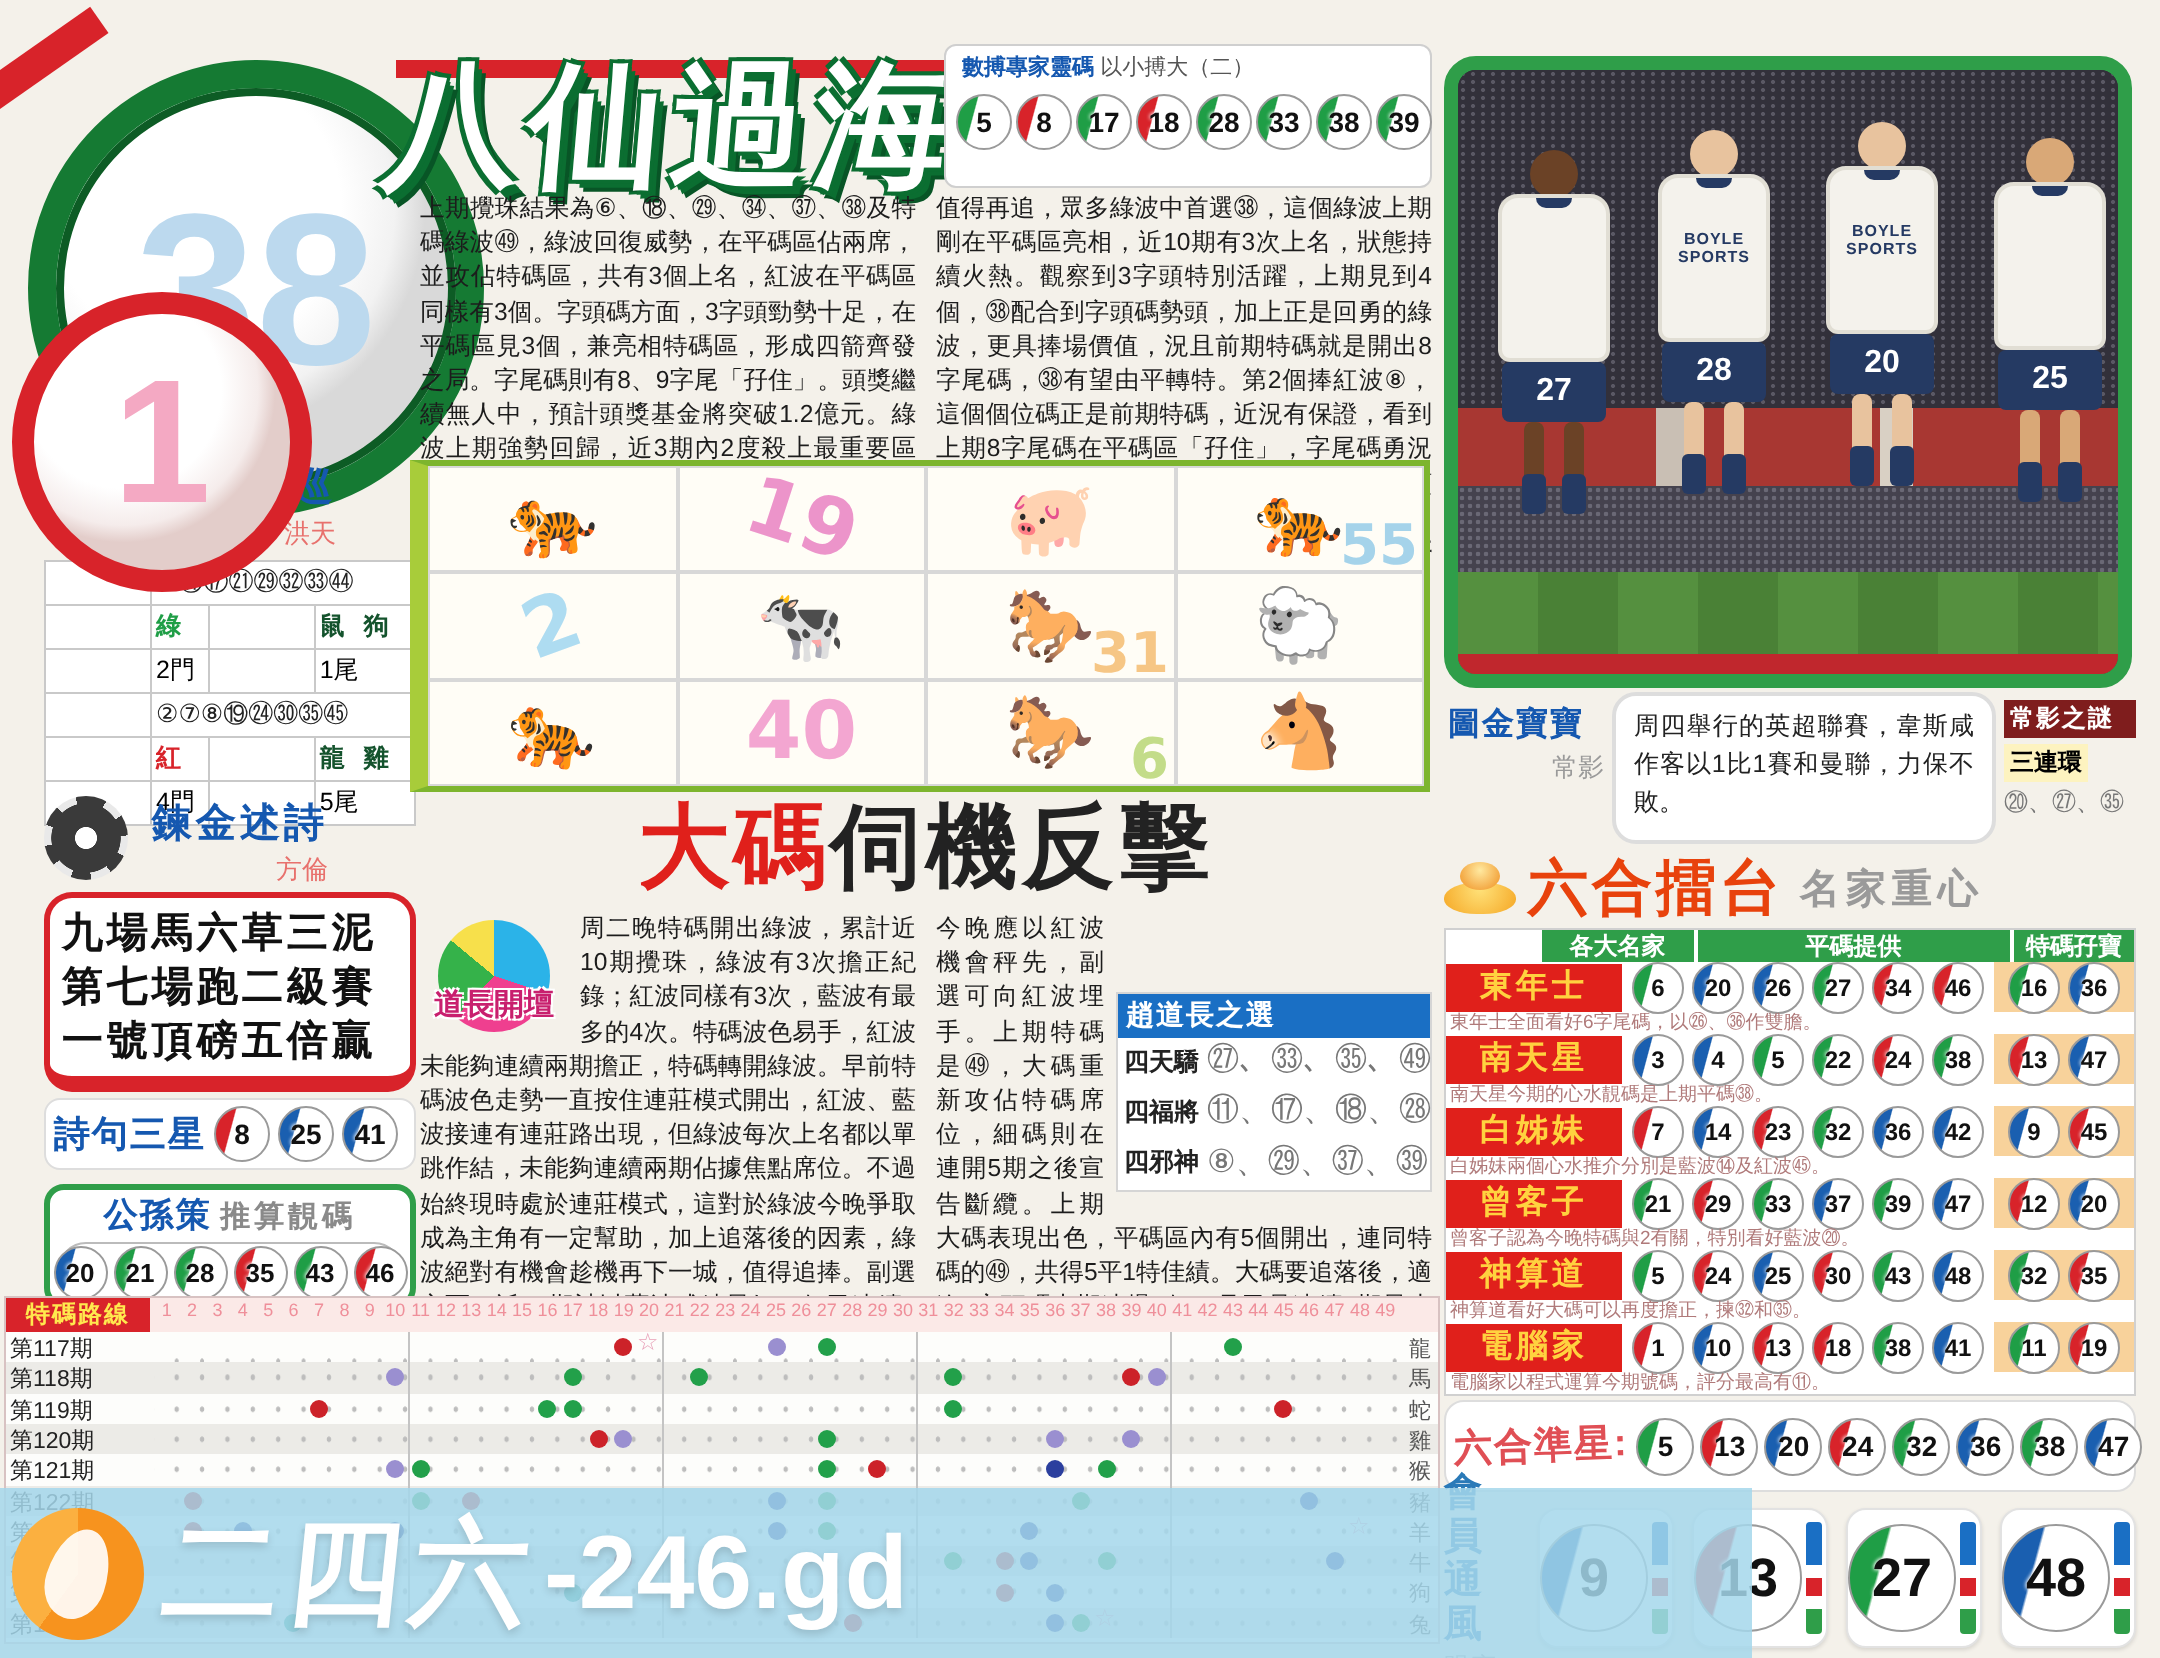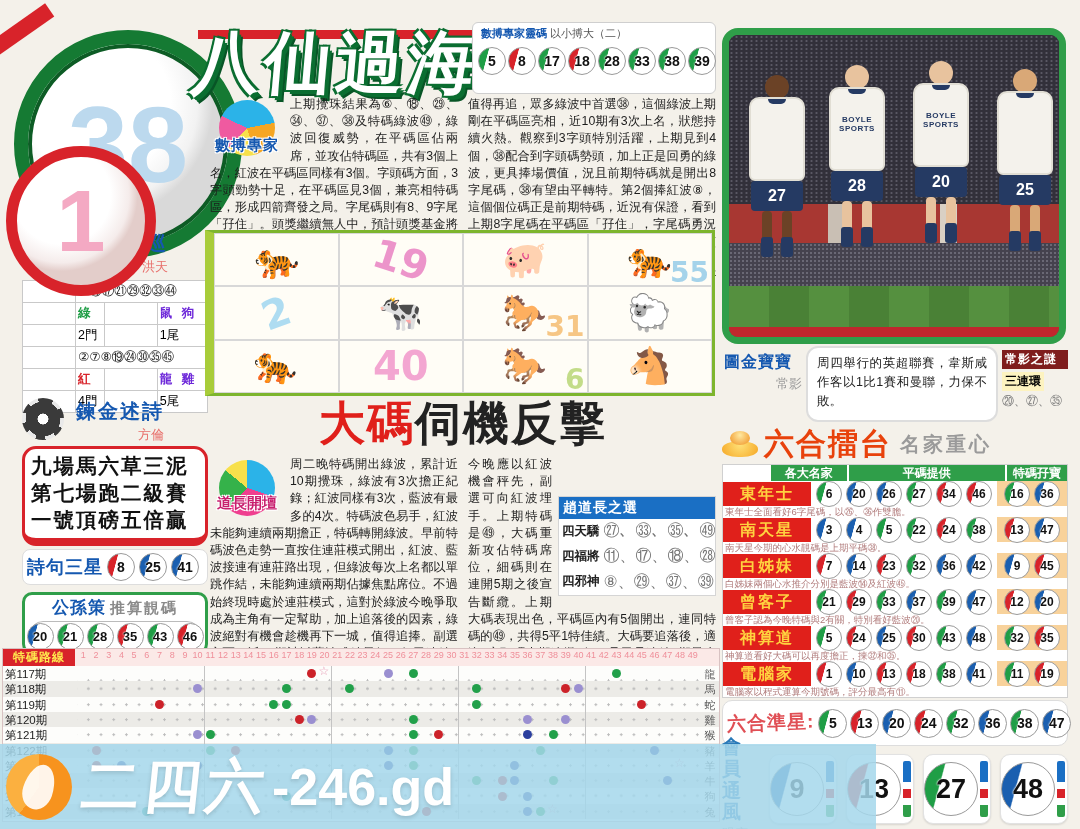--- a/index.html
+++ b/index.html
@@ -44,21 +44,21 @@
       background:radial-gradient(circle,#fff 0 26%,transparent 27%),conic-gradient(#2f9e46 0 14%,#fff 0 18%,#f5a623 0 32%,#fff 0 36%,#ef5aa0 0 52%,#fff 0 56%,#7b52ab 0 72%,#fff 0 76%,#2bb3e8 0 92%,#fff 0 100%);}
   .side-title{font-size:20px;font-weight:900;color:#1558b0;letter-spacing:2px;margin-left:12px;}
   .side-author{font-size:13px;color:#e8716d;text-align:right;display:block;margin-top:1px;}
   table.bg{border-collapse:collapse;width:186px;margin-top:4px;}
   table.bg td{border:1px solid #c9c9c9;font-size:12.5px;padding:1px 2px;height:19px;background:#fff;}
   td.lab-g{background:#2f9e49;color:#fff;font-weight:bold;width:48px;text-align:center;}
   td.lab-r{background:#d8232a;color:#fff;font-weight:bold;width:48px;text-align:center;}
   .circnums{font-size:13.5px;letter-spacing:0;color:#222;}
   .val-green{color:#1f9e46;font-weight:bold;}
   .val-red{color:#d8232a;font-weight:bold;}
-  .val-outline{color:#6d28d9;font-weight:bold;letter-spacing:3px;}
+  .val-outline{color:#14532d;font-weight:bold;letter-spacing:3px;}
   
   #lianjin{left:22px;top:398px;width:186px;height:148px;}
   .gear{width:42px;height:42px;border-radius:50%;flex:none;
      background:radial-gradient(circle,#fff 0 18%,#3a3a3a 19% 58%,transparent 59%),repeating-conic-gradient(#3a3a3a 0 8%,#e9e9e9 8% 16%);}
   #poem-box{margin-top:2px;border:3px solid #d8232a;border-bottom-width:8px;border-radius:14px;background:#fff;padding:4px 6px;}
   #poem-box div{font-family:"DejaVu Serif","Liberation Serif",serif;font-size:20.5px;font-weight:bold;color:#111;
       letter-spacing:2px;line-height:1.32;white-space:nowrap;}
   
   #shiju{left:22px;top:549px;width:186px;height:36px;background:#fff;border:1px solid #ddd;border-radius:8px;
       display:flex;align-items:center;gap:4px;padding:0 4px;box-sizing:border-box;}
@@ -202,24 +202,20 @@
       <div class="ball" style="height: 26px; width: 26px; font-size: 14px; background: linear-gradient(105deg, rgb(216, 35, 42) 30%, rgb(255, 255, 255) 32%);">18</div>
       <div class="ball" style="height: 26px; width: 26px; font-size: 14px; background: linear-gradient(105deg, rgb(31, 158, 70) 30%, rgb(255, 255, 255) 32%);">28</div>
       <div class="ball" style="height: 26px; width: 26px; font-size: 14px; background: linear-gradient(105deg, rgb(31, 158, 70) 30%, rgb(255, 255, 255) 32%);">33</div>
       <div class="ball" style="height: 26px; width: 26px; font-size: 14px; background: linear-gradient(105deg, rgb(31, 158, 70) 30%, rgb(255, 255, 255) 32%);">38</div>
       <div class="ball" style="height: 26px; width: 26px; font-size: 14px; background: linear-gradient(105deg, rgb(31, 158, 70) 30%, rgb(255, 255, 255) 32%);">39</div>
     </div>
 </div>
 
 <div class="abs article" id="expert-block">
   <div class="coltext">
-    <span class="logo-wrap">
-      <span class="logo-circle" id="shubo-logo" style="display:block;"></span>
-      <span class="logo-label" style="display:block;">數搏專家</span>
-    </span>
     <span>上期攪珠結果為⑥、⑱、㉙、㉞、㊲、㊳及特碼綠波㊾，綠波回復威勢，在平碼區佔兩席，並攻佔特碼區，共有3個上名，紅波在平碼區同樣有3個。字頭碼方面，3字頭勁勢十足，在平碼區見3個，兼亮相特碼區，形成四箭齊發之局。字尾碼則有8、9字尾「孖住」。頭獎繼續無人中，預計頭獎基金將突破1.2億元。綠波上期強勢回歸，近3期內2度殺上最重要區域，今期</span>
   </div>
   <div class="coltext">
     <span>值得再追，眾多綠波中首選㊳，這個綠波上期剛在平碼區亮相，近10期有3次上名，狀態持續火熱。觀察到3字頭特別活躍，上期見到4個，㊳配合到字頭碼勢頭，加上正是回勇的綠波，更具捧場價值，況且前期特碼就是開出8字尾碼，㊳有望由平轉特。第2個捧紅波⑧，這個個位碼正是前期特碼，近況有保證，看到上期8字尾碼在平碼區「孖住」，字尾碼勇況理想，近10期有4次攻上特碼區，⑧沾到字頭碼、字尾碼旺氣，今期有機會。</span>
     <span class="sign">啓哥</span>
   </div>
 </div>
 
 <div class="abs" id="baogong">
   <div class="side-head">

